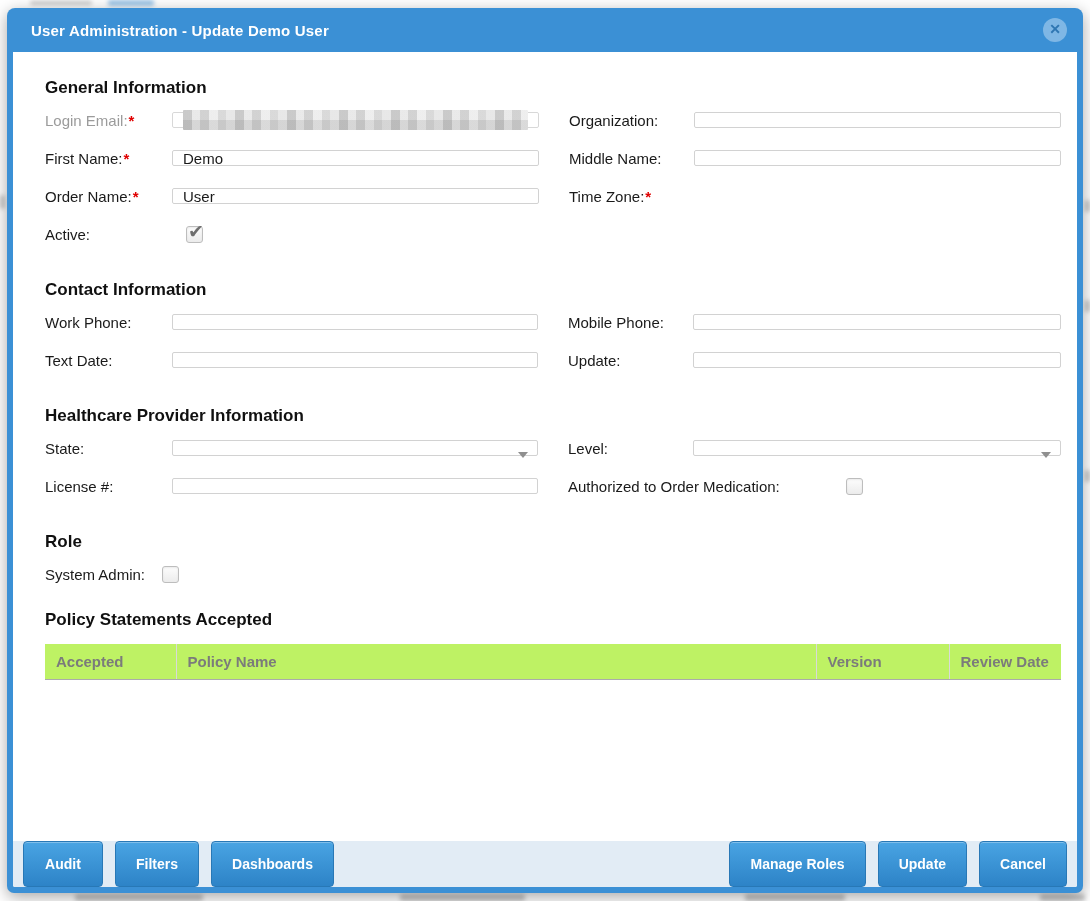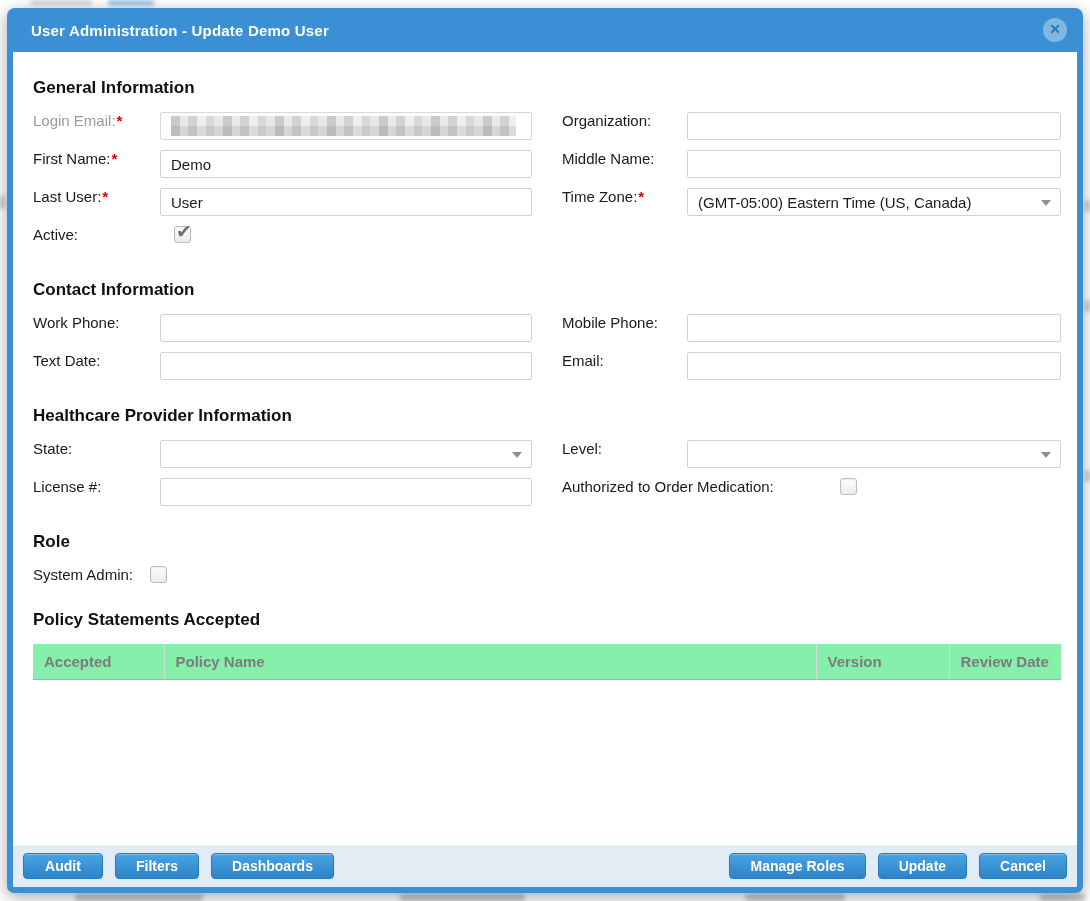--- a/index.html
+++ b/index.html
@@ -25,36 +25,36 @@
   .close-btn {
     margin-left:auto; width:24px; height:24px; border-radius:50%;
     background:#7fb7e5; display:flex; align-items:center; justify-content:center; cursor:pointer;
   }
   .close-x { color:#2e76b2; font-size:14px; font-weight:bold; line-height:1; transform:translateY(-1px); }
 
   .modal-body {
     background:#ffffff; flex:1; display:flex; flex-direction:column;
     overflow:hidden; border-radius:0 0 2px 2px;
   }
-  .form-area { flex:1; padding:8px 16px 0 20px; overflow:hidden; }
+  .form-area { flex:1; padding:8px 16px 0 32px; overflow:hidden; }
 
   h2.section { font-size:17px; font-weight:bold; color:#101010; margin:16px 0 14px 0; }
   h2.section.first { margin-top:18px; }
 
   .form-grid { display:grid; grid-template-columns:1fr 1fr; column-gap:30px; }
   .frow { display:flex; align-items:flex-start; margin-bottom:10px; min-height:28px; }
   .flabel { flex:0 0 127px; font-size:15px; color:#1a1a1a; white-space:nowrap; }
   .flabel.right { flex-basis:125px; }
   .flabel.dim { color:#9b9b9b; }
   .flabel.wide { flex-basis:278px; }
   .flabel.narrow { flex-basis:117px; }
   .req { color:#e00000; margin-left:1px; font-weight:bold; }
 
   .field {
-    flex:1; height:28px; border:1px solid #d2d2d2; border-radius:2px;
+    flex:1; height:16px; border:1px solid #d2d2d2; border-radius:2px;
     background:#ffffff; display:flex; align-items:center; padding:0 10px;
     font-size:15px; color:#1a1a1a;
   }
   input.field { outline:none; font-family:inherit; }
   .field.disabled { border-color:#d8d8d8; }
 
   .combo { position:relative; padding-right:28px; cursor:pointer; }
   .combo-text { white-space:nowrap; overflow:hidden; }
   .combo-arrow {
     position:absolute; right:9px; top:11px; width:0; height:0;
@@ -81,34 +81,34 @@
       repeating-linear-gradient(90deg,
         rgba(110,110,110,0.30) 0 9px,  rgba(160,160,160,0.10) 9px 17px,
         rgba(120,120,120,0.26) 17px 26px, rgba(170,170,170,0.05) 26px 35px,
         rgba(120,120,120,0.20) 35px 43px, rgba(160,160,160,0.12) 43px 52px),
       repeating-linear-gradient(180deg, rgba(255,255,255,0.30) 0 10px, rgba(150,150,150,0.18) 10px 20px);
   }
 
   
   .ptable { width:100%; border-collapse:collapse; margin-top:2px; }
   .ptable th {
-    background:#86efac; color:#7b7b7b; font-size:15px; font-weight:bold; text-align:left;
+    background:#bef264; color:#7b7b7b; font-size:15px; font-weight:bold; text-align:left;
     padding:9px 10px 9px 11px; border-right:1px solid #d9d9d9; border-bottom:1px solid #ababab;
     white-space:nowrap;
   }
   .ptable th:last-child { border-right:none; }
   .col-accepted { width:131px; } .col-version { width:133px;margin-top:16px; } .col-review { width:112px; }
 
   
   .footer {
     flex:0 0 42px; background:#e2ecf5; display:flex; align-items:center;
     padding:0 10px; gap:12px;
   }
   .btn {
-    height:26px; min-width:80px; padding:0 20px; cursor:pointer;
+    height:46px; min-width:80px; padding:0 20px; cursor:pointer;
     background:linear-gradient(#49a4e3,#2d83c7);
     border:1px solid #2878b6; border-radius:4px;
     color:#ffffff; font-weight:bold; font-size:14px; font-family:inherit;
     box-shadow:inset 0 1px 0 rgba(255,255,255,0.30);
   }
   .spacer { margin-left:auto; }
 </style>
 </head>
 <body>
 
@@ -142,43 +142,39 @@
             <span class="flabel dim"><span>Login Email:</span><span class="req">*</span></span>
             <div class="field disabled">
               <div class="mosaic"></div>
             </div>
           </div>
           <div class="frow">
             <span class="flabel"><span>First Name:</span><span class="req">*</span></span>
             <input class="field" type="text" value="Demo" style="">
           </div>
           <div class="frow">
-            <span class="flabel"><span>Last User:</span><span class="req">*</span></span>
+            <span class="flabel"><span>Order Name:</span><span class="req">*</span></span>
             <input class="field" type="text" value="User" style="">
           </div>
           <div class="frow">
             <span class="flabel">Active:</span>
             <span class="checkbox cb-offset checked" id="active-checkbox"></span>
           </div>
         </div>
         <div class="col">
           <div class="frow">
             <span class="flabel right">Organization:</span>
             <input class="field" type="text" value="" style="">
           </div>
           <div class="frow">
             <span class="flabel right">Middle Name:</span>
             <input class="field" type="text" value="" style="">
           </div>
           <div class="frow">
             <span class="flabel right"><span>Time Zone:</span><span class="req">*</span></span>
-            <div class="field combo">
-              <span class="combo-text">(GMT-05:00) Eastern Time (US, Canada)</span>
-              <span class="combo-arrow"></span>
-            </div>
           </div>
         </div>
       </div>
 
       <h2 class="section">Contact Information</h2>
       <div class="form-grid">
         <div class="col">
           <div class="frow">
             <span class="flabel">Work Phone:</span>
             <input class="field" type="text" value="" style="">
@@ -187,21 +183,21 @@
             <span class="flabel">Text Date:</span>
             <input class="field" type="text" value="" style="">
           </div>
         </div>
         <div class="col">
           <div class="frow">
             <span class="flabel right">Mobile Phone:</span>
             <input class="field" type="text" value="" style="">
           </div>
           <div class="frow">
-            <span class="flabel right">Email:</span>
+            <span class="flabel right">Update:</span>
             <input class="field" type="text" value="" style="">
           </div>
         </div>
       </div>
 
       <h2 class="section">Healthcare Provider Information</h2>
       <div class="form-grid">
         <div class="col">
           <div class="frow">
             <span class="flabel">State:</span>

